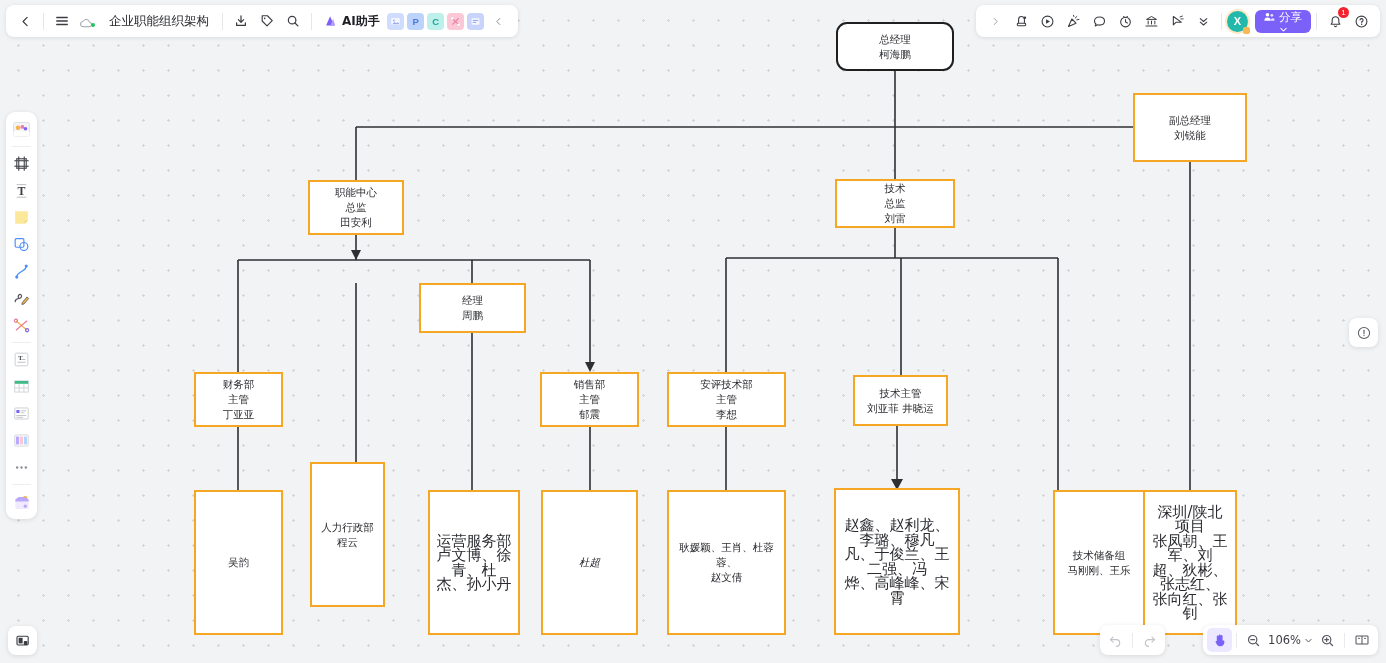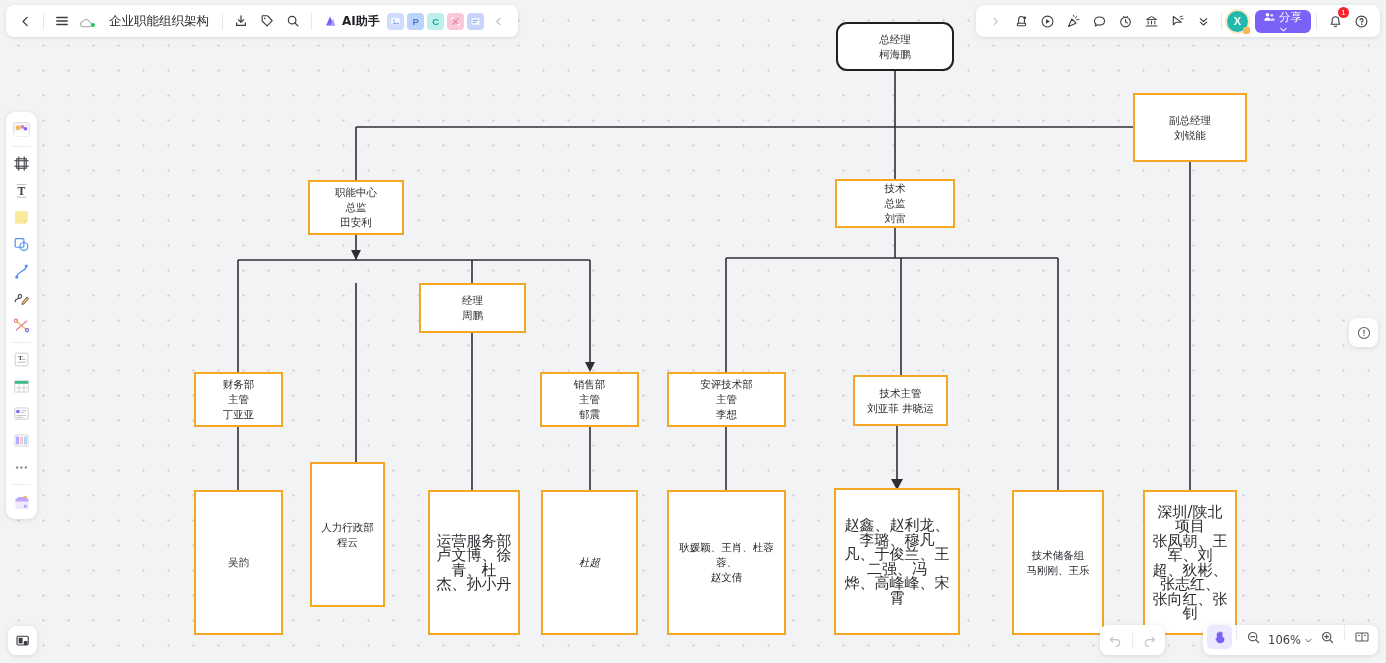--- a/index.html
+++ b/index.html
@@ -147,21 +147,21 @@
   .undo-group {
     position: absolute; right: 221px; bottom: 8px;
     height: 30px; background: #fff; border-radius: 8px;
     box-shadow: 0 1px 5px rgba(0,0,0,.11);
     display: flex; align-items: center; padding: 0 3px; z-index: 20;
   }
   .zoom-group {
     position: absolute; right: 8px; bottom: 8px;
     height: 30px; background: #fff; border-radius: 8px;
     box-shadow: 0 1px 5px rgba(0,0,0,.11);
-    display: flex; padding: 0 4px; z-index: 20;
+    display: flex; align-items: center; padding: 0 4px; z-index: 20;
   }
   .zc {
     width: 25px; height: 24px; border-radius: 5px; cursor: pointer;
     display: flex; align-items: center; justify-content: center;
     color: #55575e;
   }
   .zc.disabled { color: #c2c4ca; }
   .zc.active { background: #ece8ff; color: #7b61f8; }
   .zoom-val {
     font-size: 11.5px; color: #3b3d42; padding: 0 2px; cursor: pointer;
@@ -292,21 +292,21 @@
       </div>
       <div class="node" style="left: 667px; top: 490px; width: 119px; height: 145px;">
         <span class="txt">耿媛颖、王肖、杜蓉蓉、
 赵文倩</span>
       </div>
       <div class="node" style="left: 834px; top: 488px; width: 126px; height: 147px;">
         <span class="txt sm">赵鑫、赵利龙、李璐、穆凡
 凡、于俊兰、王二强、冯
 烨、高峰峰、宋霄</span>
       </div>
-      <div class="node" style="left: 1012px; top: 490px; width: 92px; height: 145px;">
+      <div class="node" style="left: 1053px; top: 490px; width: 92px; height: 145px;">
         <span class="txt">技术储备组
 马刚刚、王乐</span>
       </div>
       <div class="node" style="left: 1143px; top: 490px; width: 94px; height: 145px;">
         <span class="txt sm">深圳/陕北项目
 张凤朝、王军、刘
 超、狄彬、张志红、
 张向红、张钊</span>
       </div>
     </div>

